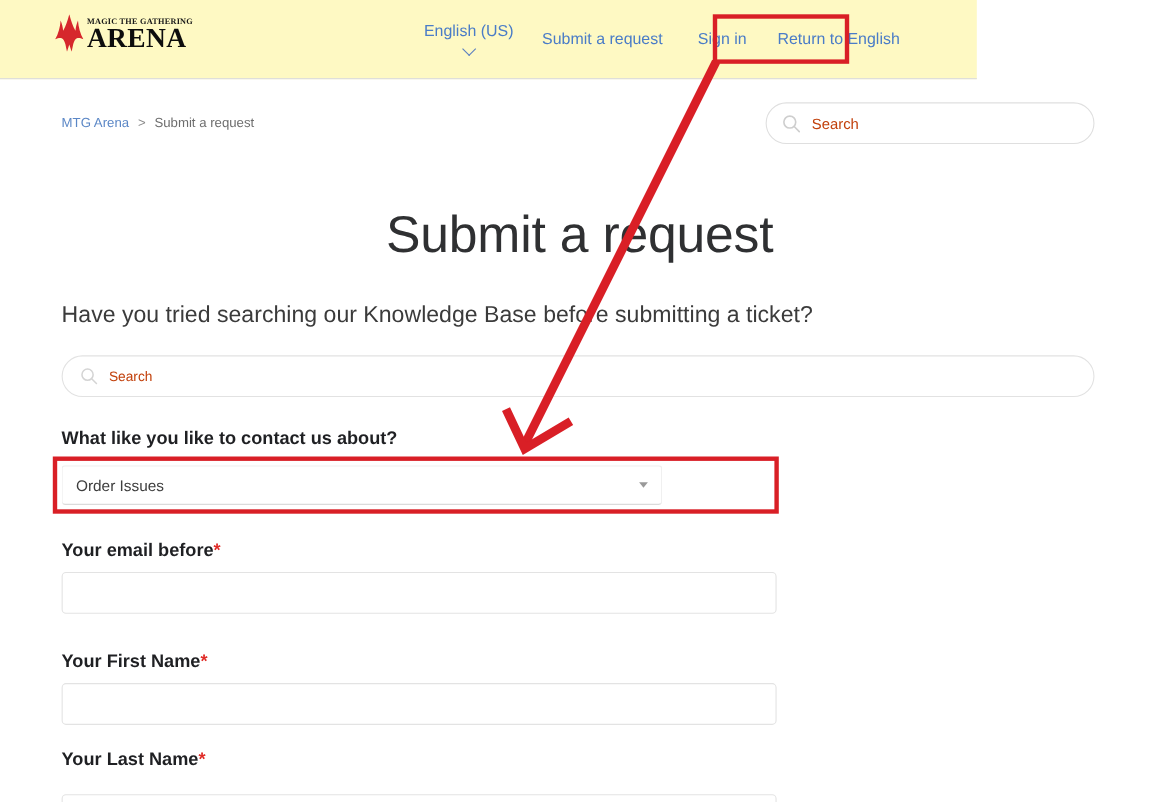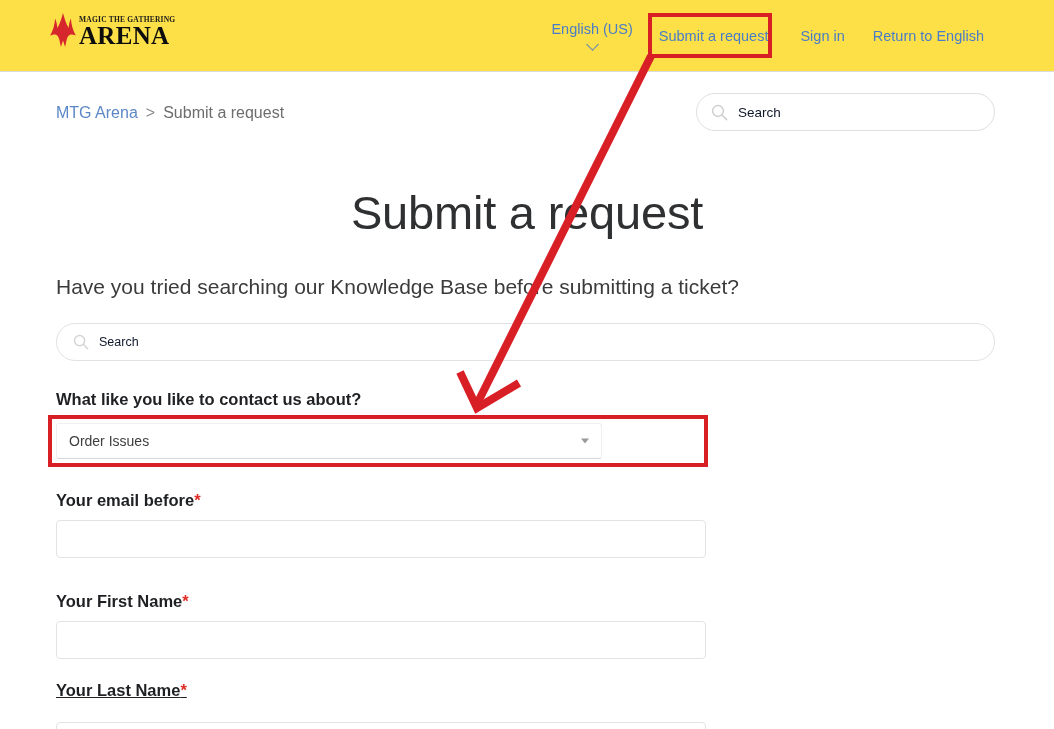--- a/index.html
+++ b/index.html
@@ -7,22 +7,22 @@
     margin: 0; padding: 0;
     width: 1054px; height: 729px;
     background: #ffffff;
     font-family: "Liberation Sans", sans-serif;
     overflow: hidden;
   }
   .page { position: relative; width: 1054px; height: 729px; background:#fff; }
 
   
   .header {
-    position: absolute; left: 0; top: 0; width: 1054px; height: 72px;
-    border-bottom: 1px solid #dcdcdc; background: #fde047;
+    position: absolute; left: 0; top: 0; width: 888px; height: 72px;
+    border-bottom: 1px solid #dcdcdc; background: #fef9c3;
   }
   .logo {
     position: absolute; left: 50px; top: 13px;
     display: flex; align-items: flex-end; gap: 3px;
   }
   .logo-symbol { width: 26px; height: 34px; display:block; }
   .logo-text { display: flex; flex-direction: column; line-height: 1; padding-bottom: 1px; }
   .logo-tag {
     font-family: "Liberation Serif", serif;
     font-size: 7.5px; font-weight: 700; letter-spacing: .22px;
@@ -45,33 +45,33 @@
     border-right: 1.4px solid #5b7fc0; border-bottom: 1.4px solid #5b7fc0;
     transform: translateY(-3px) rotate(45deg);
   }
   .nav-submit { margin-right: 32px; }
   .nav-signin { margin-right: 28px; }
   .nav-home { margin-right: 70px; }
 
   
   .breadcrumb {
     position: absolute; left: 56px; top: 104px;
-    font-size: 16px; color: #6d6d6d; display: flex; align-items: flex-end; gap: 8px;
+    font-size: 12px; color: #6d6d6d; display: flex; align-items: flex-end; gap: 8px;
   }
   .breadcrumb a { color: #5b87c6; text-decoration: none; }
   .breadcrumb .sep { color: #8a8a8a; }
 
   
   .top-search {
     position: absolute; left: 696px; top: 93px; width: 299px; height: 38px;
     border: 1px solid #dfdfdf; border-radius: 19px; background: #fff;
     display: flex; align-items: center; padding: 0 14px;
   }
   .mag { flex: 0 0 auto; opacity: .42; }
-  .search-ph { font-size: 13.5px; color: #0f172a; margin-left: 10px; text-align: right; }
+  .search-ph { font-size: 13.5px; color: #c2410c; margin-left: 10px; text-align: right; }
 
   
   .title {
     position: absolute; left: 0; top: 185px; width: 1054px;
     text-align: center; font-size: 47px; font-weight: 300; color: #2f3032;
     letter-spacing: -0.2px;
   }
   .subtitle {
     position: absolute; left: 56px; top: 275px;
     font-size: 21px; font-weight: 400; color: #3b3b3b;
@@ -180,21 +180,21 @@
   <div class="f-label" style="top:491px;">
     <span>Your email before</span><span class="req">*</span>
   </div>
   <input class="f-input" style="top: 520px;" type="text" value="">
 
   <div class="f-label" style="top:592px;">
     <span>Your First Name</span><span class="req">*</span>
   </div>
   <input class="f-input" style="top: 621px;" type="text" value="">
 
-  <div class="f-label" style="top:681px;text-decoration:underline;">
+  <div class="f-label" style="top:681px;">
     <span>Your Last Name</span><span class="req">*</span>
   </div>
   <input class="f-input" style="top: 722px;" type="text" value="">
 
   <div class="anno anno-box" id="anno-nav-box"></div>
   <div class="anno anno-box" id="anno-sel-box"></div>
 
   <svg class="anno" id="anno-arrow" viewBox="0 0 1054 729">
     <path d="M651 56 L477 404" stroke="#d91f26" stroke-width="8" fill="none" stroke-linecap="butt"></path>
     <path d="M460 372 L477 408 L519 383" stroke="#d91f26" stroke-width="8" fill="none" stroke-linecap="butt" stroke-linejoin="miter"></path>

